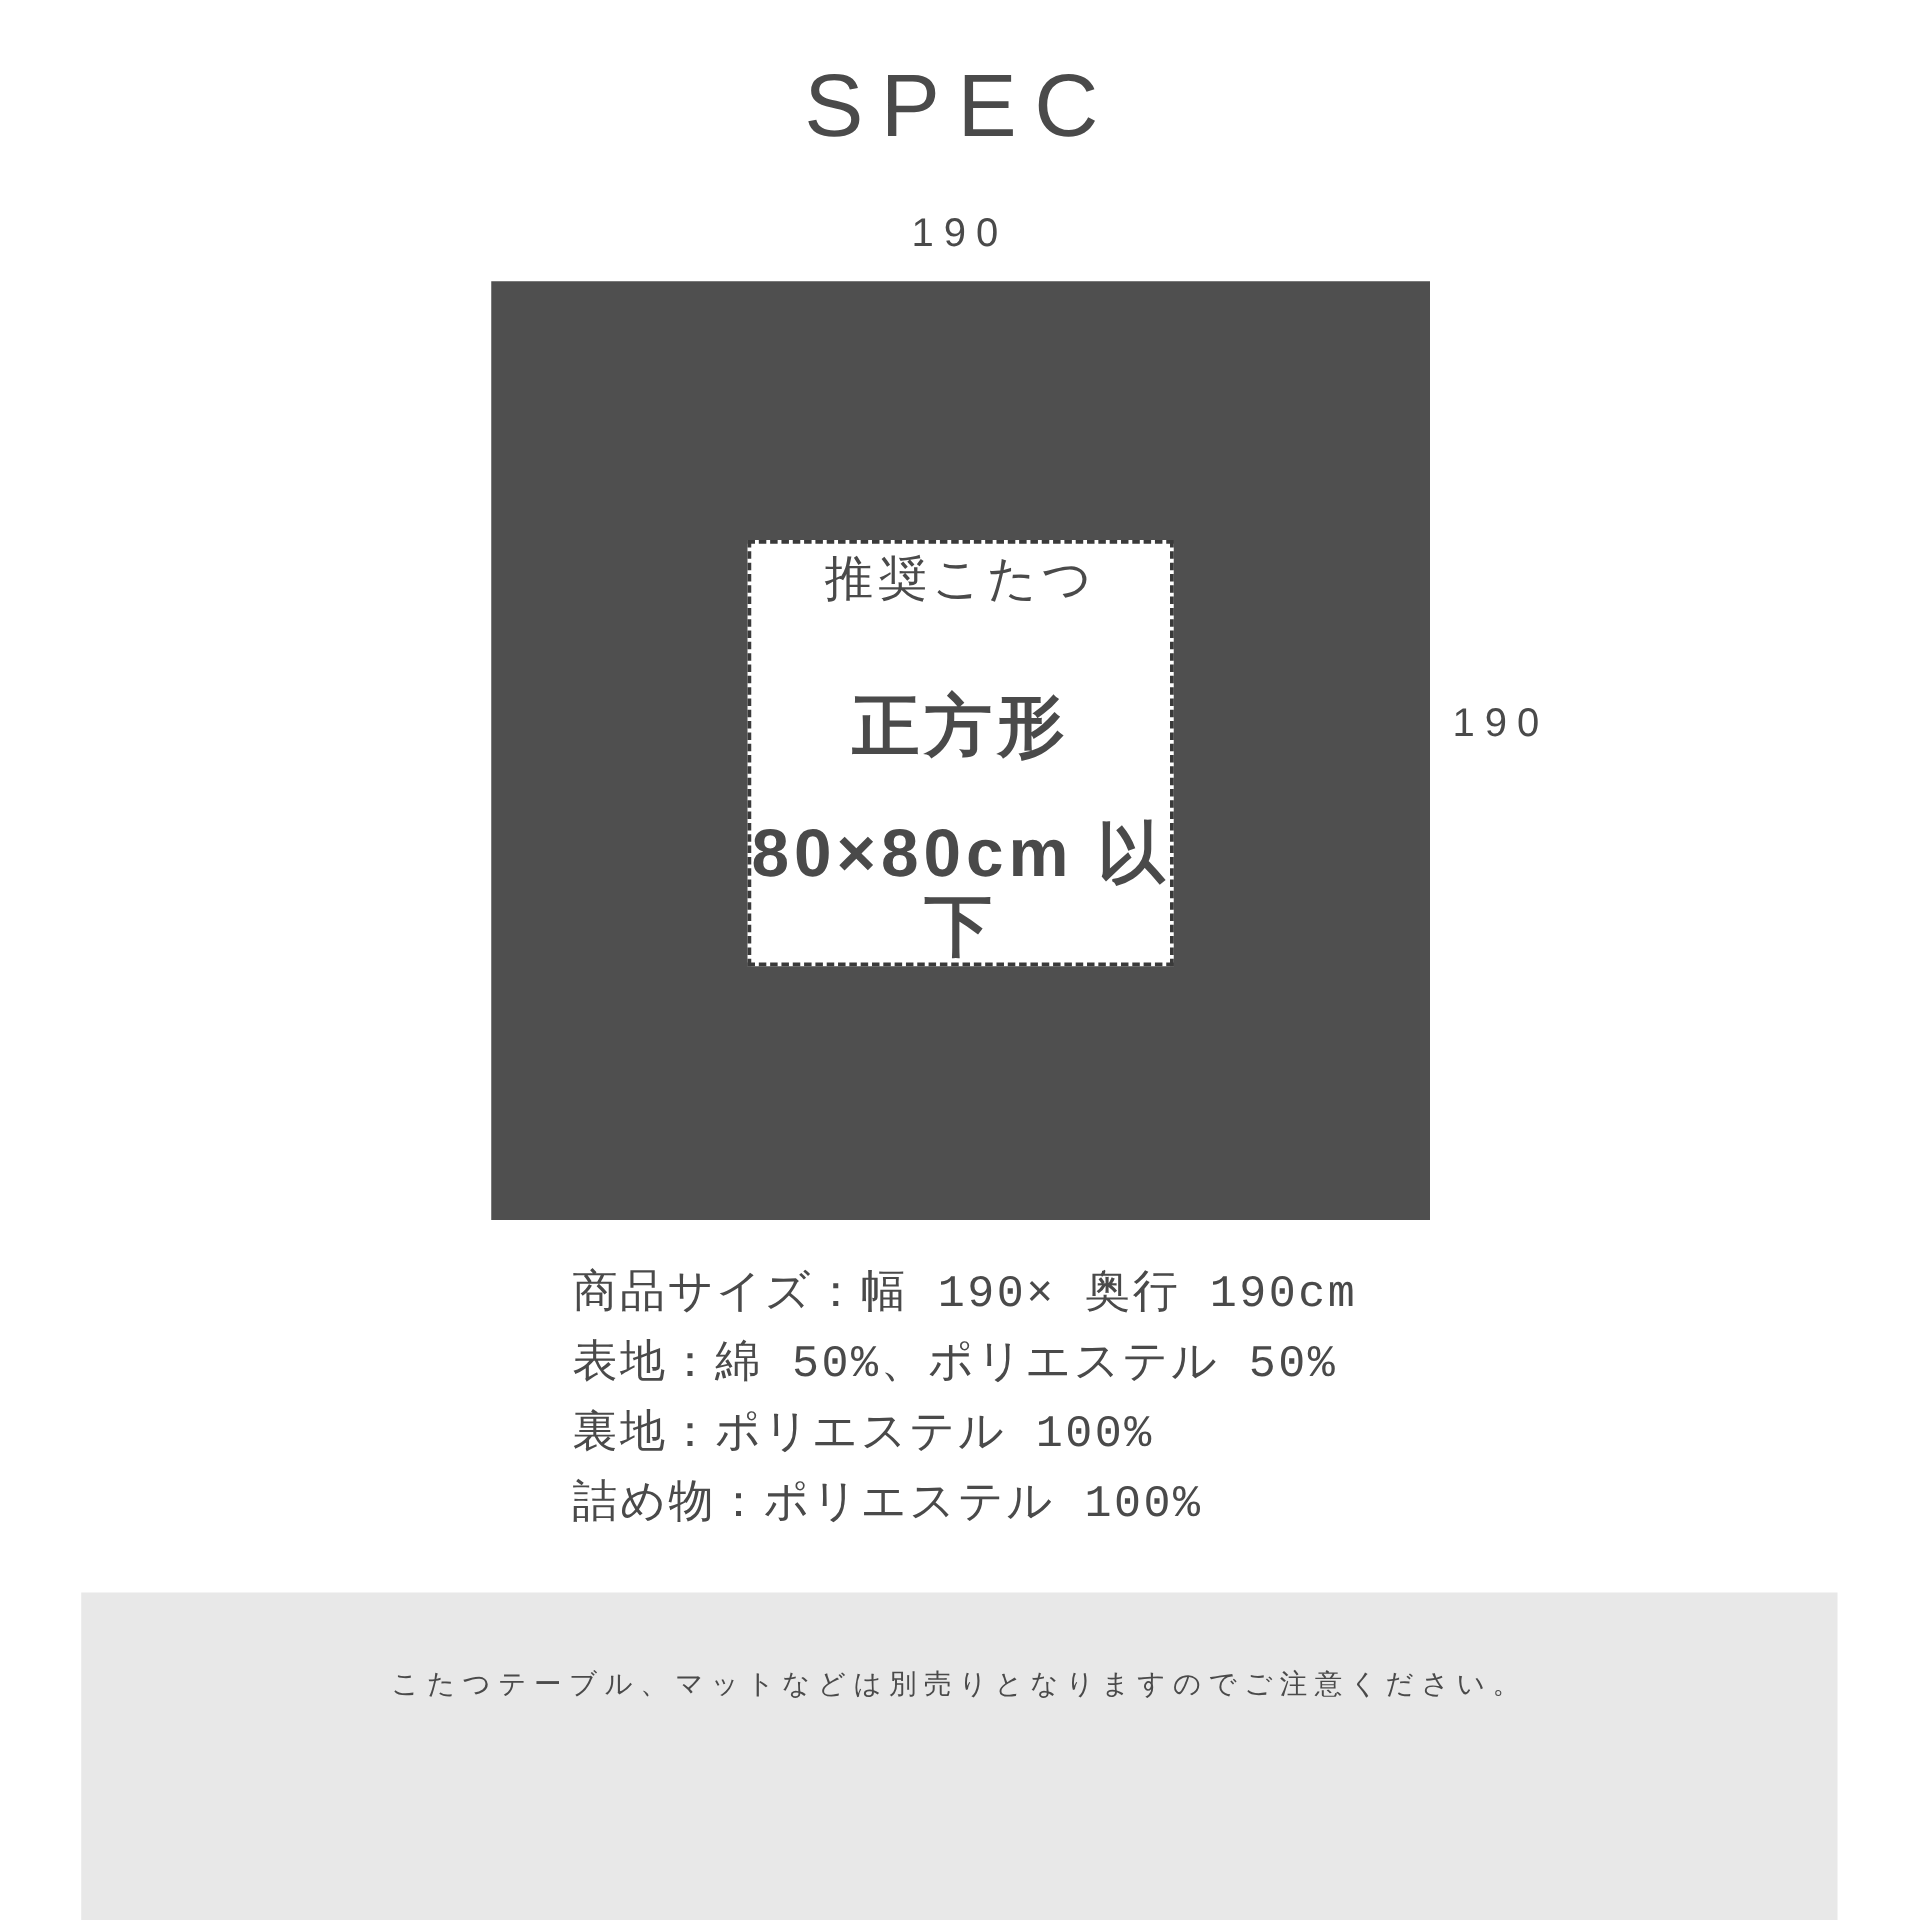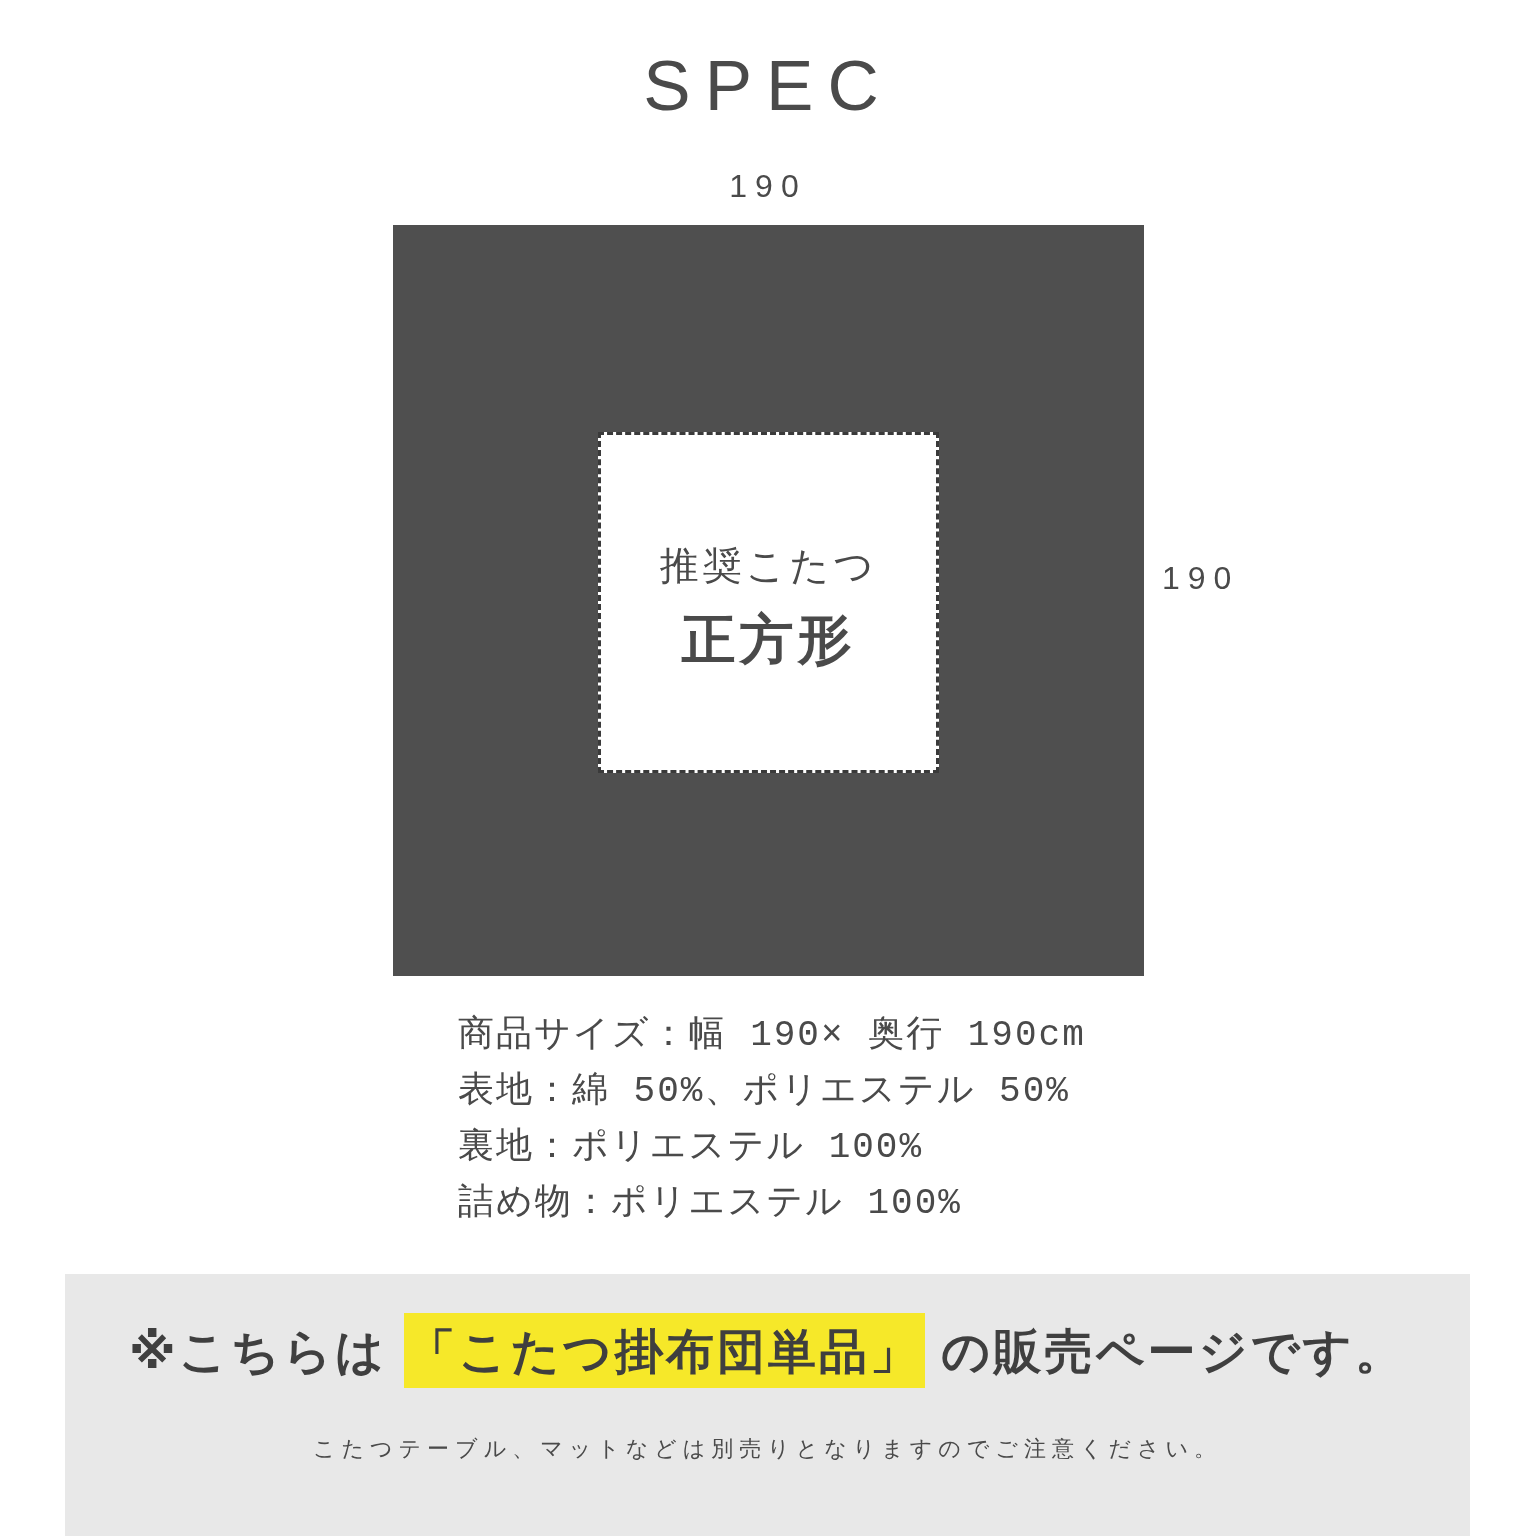--- a/index.html
+++ b/index.html
@@ -28,21 +28,21 @@
   .futon {
     position: absolute; left: 393px; top: 225px;
     width: 751px; height: 751px;
     background: var(--square_bg, #4f4f4f);
   }
   .inner-box {
     position: absolute; left: 205px; top: 207px;
     width: 335px; height: 335px;
     background: #ffffff;
     border: 3px dashed var(--inner_border, #3a3a3a);
-    display: flex; flex-direction: column; align-items: center; justify-content: center;
+    display: flex; flex-direction: column; align-items: center; justify-content: space-between;
     text-align: center;
   }
   .inner-line { margin: 0; line-height: 57px; letter-spacing: 4px; }
   .inner-line.reg { font-size: 39px; font-weight: 400; }
   .inner-line.bold { font-size: 54px; font-weight: 700; line-height: 58px; }
   .inner-gap { margin-top: 16px; }
 
   .specs {
     position: absolute; left: 458px; top: 1008px;
   }
@@ -78,30 +78,30 @@
 <div class="page">
 
   <h1 class="title">SPEC</h1>
 
   <div class="dim-label dim-top">190</div>
 
   <div class="futon">
     <div class="inner-box">
       <p class="inner-line reg">推奨こたつ</p>
       <p class="inner-line bold inner-gap">正方形</p>
+      <p class="inner-line bold">80×80cm 以下</p>
     </div>
   </div>
 
   <div class="dim-label dim-right">190</div>
 
   <div class="specs">
     <p class="spec-line">商品サイズ：幅 190× 奥行 190cm</p>
     <p class="spec-line">表地：綿 50%、ポリエステル 50%</p>
     <p class="spec-line">裏地：ポリエステル 100%</p>
     <p class="spec-line">詰め物：ポリエステル 100%</p>
   </div>
 
   <div class="notice">
-    <p class="notice-main"><span>※こちらは </span><span class="notice-highlight">「こたつ掛布団単品」</span><span> の販売ページです。</span></p>
     <p class="notice-sub">こたつテーブル、マットなどは別売りとなりますのでご注意ください。</p>
   </div>
 
 </div>
 
 </body></html>

